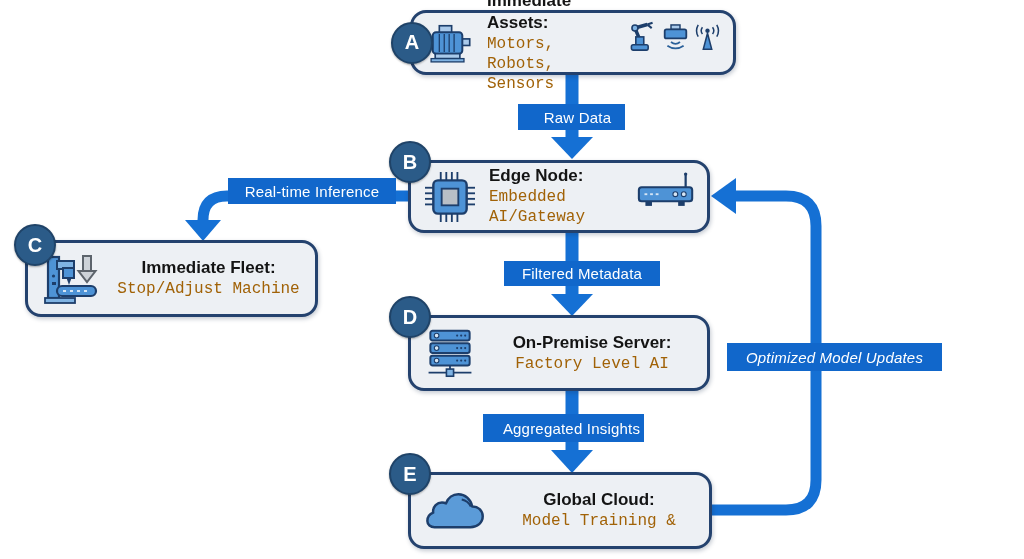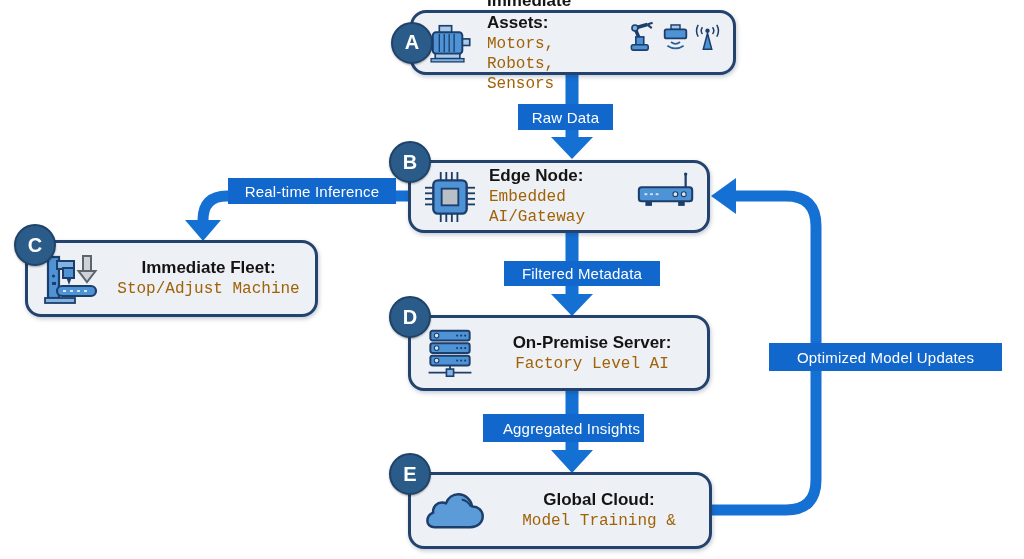--- a/index.html
+++ b/index.html
@@ -63,25 +63,25 @@
       <path d="M408 196 L227 196 Q203 196 203 220 L203 222" stroke="#1570d4" stroke-width="11" fill="none"></path>
       <polygon points="185,220 221,220 203,241" fill="#1570d4"></polygon>
     </g>
 
     <g>
       <path d="M710 510 L786 510 Q816 510 816 480 L816 226 Q816 196 786 196 L733 196" stroke="#1570d4" stroke-width="11" fill="none"></path>
       <polygon points="736,178 736,214 711,196" fill="#1570d4"></polygon>
     </g>
   </svg>
 
-  <div class="edge-label" style="left:518px;top:104px;width:95px;height:26px;">Raw Data</div>
+  <div class="edge-label" style="left:518px;top:104px;width:95px;height:26px;padding-left:12px;">Raw Data</div>
   <div class="edge-label" style="left:228px;top:178px;width:168px;height:26px;">Real-time Inference</div>
   <div class="edge-label" style="left:504px;top:261px;width:156px;height:25px;">Filtered Metadata</div>
   <div class="edge-label" style="left:483px;top:414px;width:145px;height:28px;padding-left:16px;">Aggregated Insights</div>
-  <div class="edge-label" style="left:769px;top:343px;width:233px;height:28px;">Optimized Model Updates</div>
+  <div class="edge-label" style="left:727px;top:343px;width:215px;height:28px;font-style:italic;">Optimized Model Updates</div>
 
   <div class="node" style="left:410px;top:10px;width:326px;height:65px;">
     <div class="badge midleft">A</div>
     <svg class="icon" width="46" height="44" viewBox="0 0 56 52">
       <rect x="42" y="21" width="10" height="8" fill="#a9c9ea" stroke="#1d3e6b" stroke-width="2"></rect>
       <rect x="15" y="5" width="15" height="9" fill="#a9c9ea" stroke="#1d3e6b" stroke-width="2"></rect>
       <rect x="7" y="13" width="36" height="26" rx="4" fill="#4e93d6" stroke="#1d3e6b" stroke-width="2.4"></rect>
       <line x1="15" y1="15" x2="15" y2="37" stroke="#1d3e6b" stroke-width="1.6"></line>
       <line x1="21" y1="15" x2="21" y2="37" stroke="#1d3e6b" stroke-width="1.6"></line>
       <line x1="27" y1="15" x2="27" y2="37" stroke="#1d3e6b" stroke-width="1.6"></line>

